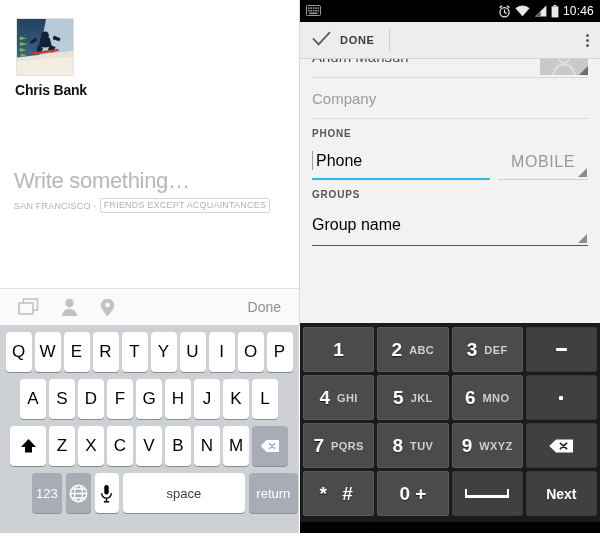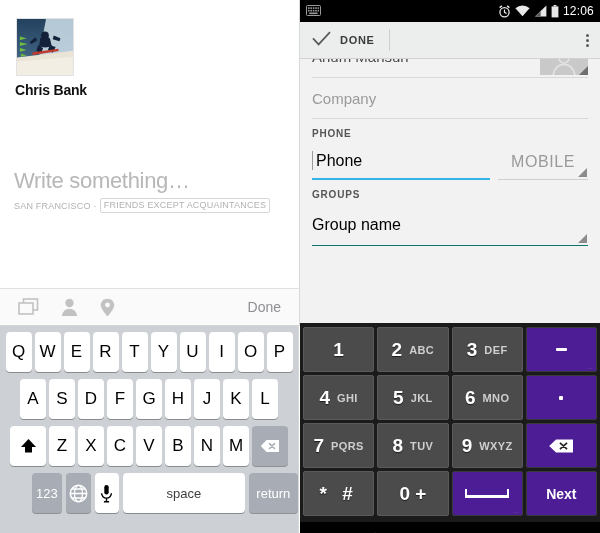--- a/index.html
+++ b/index.html
@@ -71,21 +71,21 @@
   .phone-type span{font-size:16px;color:#9a9a9a;letter-spacing:.6px;}
   .spin-tri{position:absolute;right:1px;bottom:2px;width:0;height:0;border-left:9px solid transparent;border-bottom:9px solid #8c8c8c;}
   .group-row{position:relative;margin:0 12px;height:40px;display:flex;align-items:center;border-bottom:1px solid #0f766e;}
 
   
   .akb{background:#1b1b1b;padding:4px 3px 3px 3px;}
   .akb-row{display:flex;gap:3px;margin-bottom:3px;}
   .akey{flex:1;height:43px;background:#4b4b4b;border:1px solid #5a5a5a;border-radius:2px;display:flex;align-items:center;justify-content:center;gap:7px;color:#fff;position:relative;}
   .akey .num{font-size:19px;font-weight:bold;color:#fff;text-shadow:0 1px 1px rgba(0,0,0,.6);}
   .akey .abc{font-size:11px;font-weight:bold;color:#cfcfcf;letter-spacing:.4px;}
-  .akey.dark{background:#4c1d95;border-color:#3a3a3a;}
+  .akey.dark{background:#404040;border-color:#3a3a3a;}
   .akey.fn{font-size:14px;font-weight:bold;color:#fff;}
   .akey .hint{position:absolute;right:3px;bottom:1px;font-size:5px;color:#8a8a8a;letter-spacing:.5px;}
   .akey .dash{display:block;width:11px;height:3px;background:#fff;border-radius:1px;}
   .akey .dot{display:block;width:4px;height:4px;background:#fff;border-radius:1px;}
   .akey .spacebar{display:block;width:40px;height:3px;border-left:2px solid #fff;border-right:2px solid #fff;border-bottom:3px solid #fff;height:6px;}
   .akey.star{font-size:17px;letter-spacing:5px;}
 
   .nav-bar{height:40px;background:#000;display:flex;align-items:center;justify-content:space-around;}
   .nav-bar svg{display:block;}
 </style>
@@ -271,21 +271,21 @@
             <path d="M12.4 0.6 L12.4 11.4 L1 11.4 Z" fill="#e8e8e8"></path>
             <path d="M6.6 6.3 L1.4 11.2 L6.6 11.2 Z" fill="#5a5a5a"></path>
           </svg>
         </span>
         <span>
           <svg width="8" height="13" viewBox="0 0 8 13">
             <rect x="2.6" y="0" width="2.8" height="1.4" fill="#e8e8e8"></rect>
             <rect x="0.6" y="1.4" width="6.8" height="11" fill="#e8e8e8"></rect>
           </svg>
         </span>
-        <span class="clock">12:06</span>
+        <span class="clock">10:46</span>
       </div>
     </div>
 
     <div class="action-bar">
       <div class="ab-done">
         <span>
           <svg width="19" height="15" viewBox="0 0 19 15">
             <path d="M1 7.4 L6.6 13.4 L18 1.2" fill="none" stroke="#5a5a5a" stroke-width="1.7"></path>
           </svg>
         </span>

